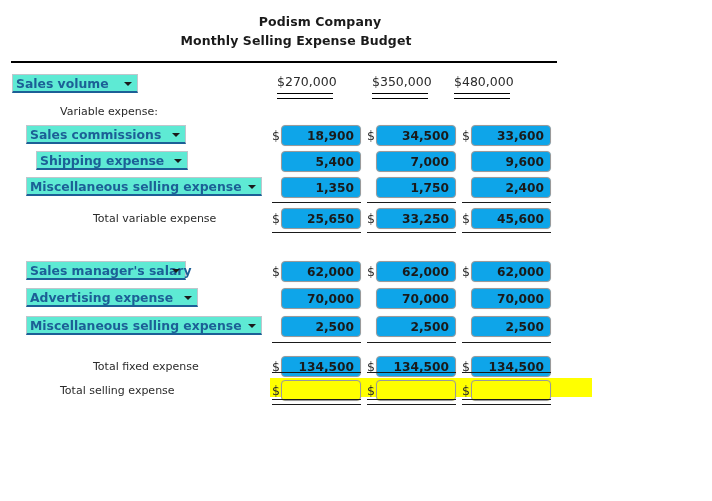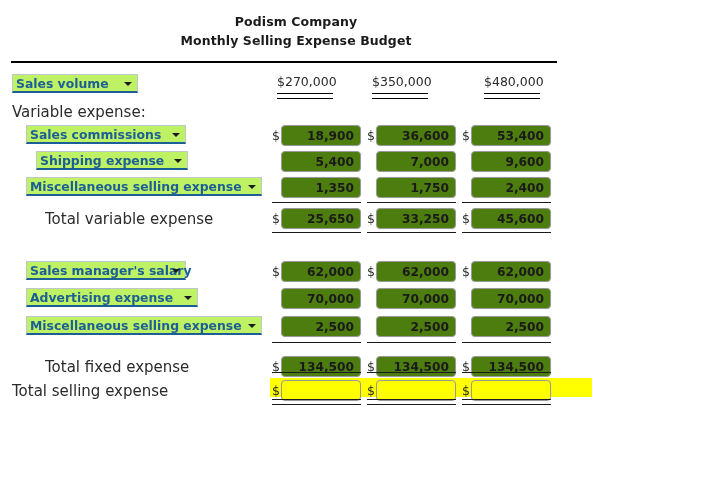--- a/index.html
+++ b/index.html
@@ -13,48 +13,48 @@
     position:relative;
   }
   .sheet{position:absolute;left:0;top:0;width:712px;height:501px;}
 
   
   .title{
     position:absolute;left:0;width:592px;text-align:center;
     font-weight:bold;font-size:12.5px;color:#1a1a1a;
     letter-spacing:.1px;
   }
-  #title-1{top:14px;}
+  #title-1{top:14px;padding-left:24px;}
   #title-2{top:33px;}
 
   
   .top-rule{
     position:absolute;left:11px;top:61px;width:546px;height:0;
     border-top:2.4px solid #000;
   }
 
   
   .row{position:absolute;left:0;width:712px;height:26px;}
 
   
   .lbl{
     position:absolute;white-space:nowrap;
-    font-size:15px;color:#2b2b2b;line-height:16px;
+    font-size:11px;color:#2b2b2b;line-height:16px;margin-left:48px;
   }
 
   
   .dd{
     position:absolute;
     height:19px;
     box-sizing:border-box;
     border-top:1px solid #bfc6cc;
     border-left:1px solid #bfc6cc;
     border-right:1px solid #bfc6cc;
     border-bottom:2.6px solid #1c5f96;
-    background:#bef264;
+    background:#5eead4;
     cursor:pointer;
   }
   .dd .dd-text{
     position:absolute;left:3px;top:1px;
     font-weight:bold;font-size:12.4px;
     color:#1c5f96;
     white-space:nowrap;
     line-height:15px;
   }
   .dd .dd-arrow{
@@ -70,21 +70,21 @@
   .dollar{
     position:absolute;left:0;top:3px;
     font-size:12.5px;color:#2b2b2b;line-height:16px;
   }
   .box{
     position:absolute;left:9px;top:0;
     width:80px;height:21px;
     box-sizing:border-box;
     border:1px solid #9a9a9a;
     border-radius:4px;
-    background:#4d7c0f;
+    background:#0ea5e9;
     box-shadow:0 0 0 0.5px rgba(0,0,0,.04);
   }
   .box .val{
     position:absolute;right:6px;top:2px;
     font-weight:bold;font-size:12.2px;color:#1a1a1a;
     line-height:16px;white-space:nowrap;
   }
   .box.hl{background:#ffff00;}
 
   
@@ -126,21 +126,21 @@
       <span class="dd-arrow"></span>
     </div>
     <div class="hdrval" style="left:277px;">
       <span>$270,000</span>
       <span class="dbl"></span>
     </div>
     <div class="hdrval" style="left:372px;">
       <span>$350,000</span>
       <span class="dbl"></span>
     </div>
-    <div class="hdrval" style="left:484px;">
+    <div class="hdrval" style="left:454px;">
       <span>$480,000</span>
       <span class="dbl"></span>
     </div>
   </div>
 
   <div class="row" style="top:104px;">
     <div class="lbl" style="left:12px;top:0;">Variable expense:</div>
   </div>
 
   <div class="row" style="top:125px;">
@@ -150,27 +150,27 @@
     </div>
     <div class="cell" style="left:272px;">
       <span class="dollar">$</span>
       <div class="box">
         <span class="val">18,900</span>
       </div>
     </div>
     <div class="cell" style="left:367px;">
       <span class="dollar">$</span>
       <div class="box">
-        <span class="val">36,600</span>
-      </div>
-    </div>
-    <div class="cell" style="left:462px;">
-      <span class="dollar">$</span>
-      <div class="box">
-        <span class="val">53,400</span>
+        <span class="val">34,500</span>
+      </div>
+    </div>
+    <div class="cell" style="left:462px;">
+      <span class="dollar">$</span>
+      <div class="box">
+        <span class="val">33,600</span>
       </div>
     </div>
   </div>
 
   <div class="row" style="top:151px;">
     <div class="dd" style="left:36px;width:152px;">
       <span class="dd-text">Shipping expense</span>
       <span class="dd-arrow"></span>
     </div>
     <div class="cell" style="left:272px;">

